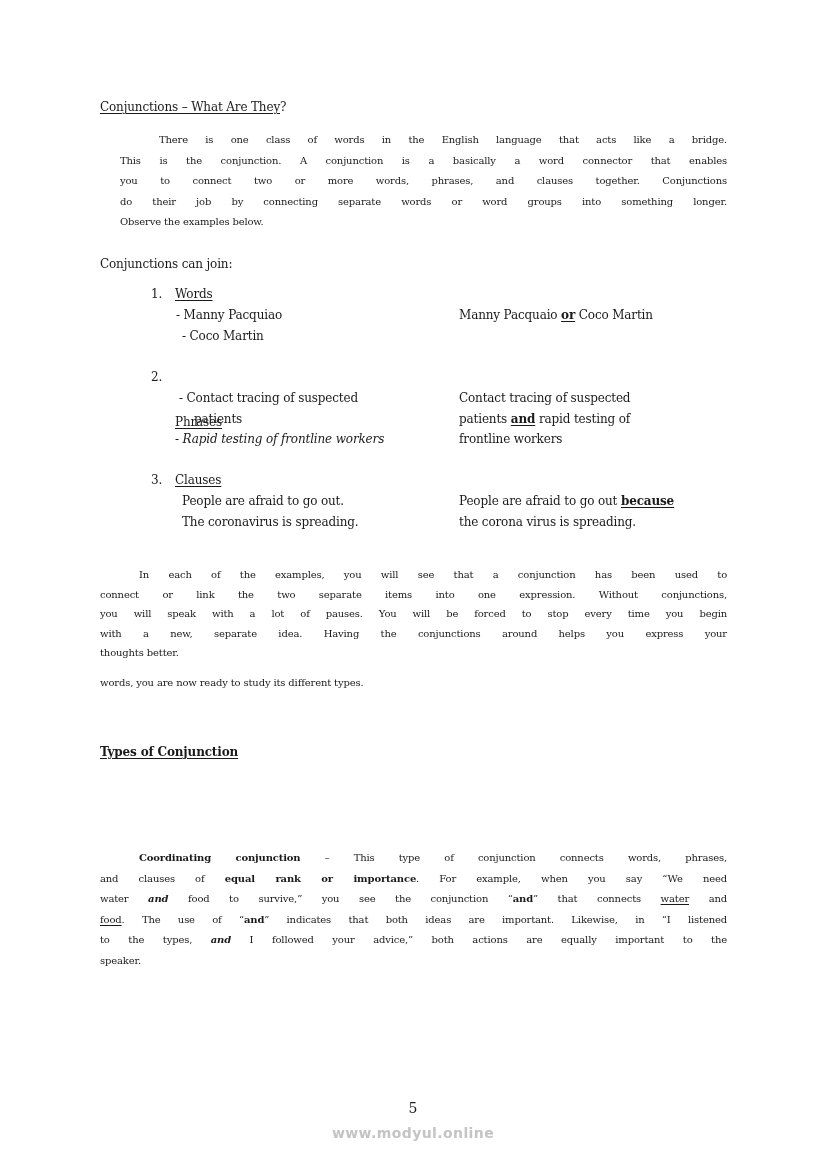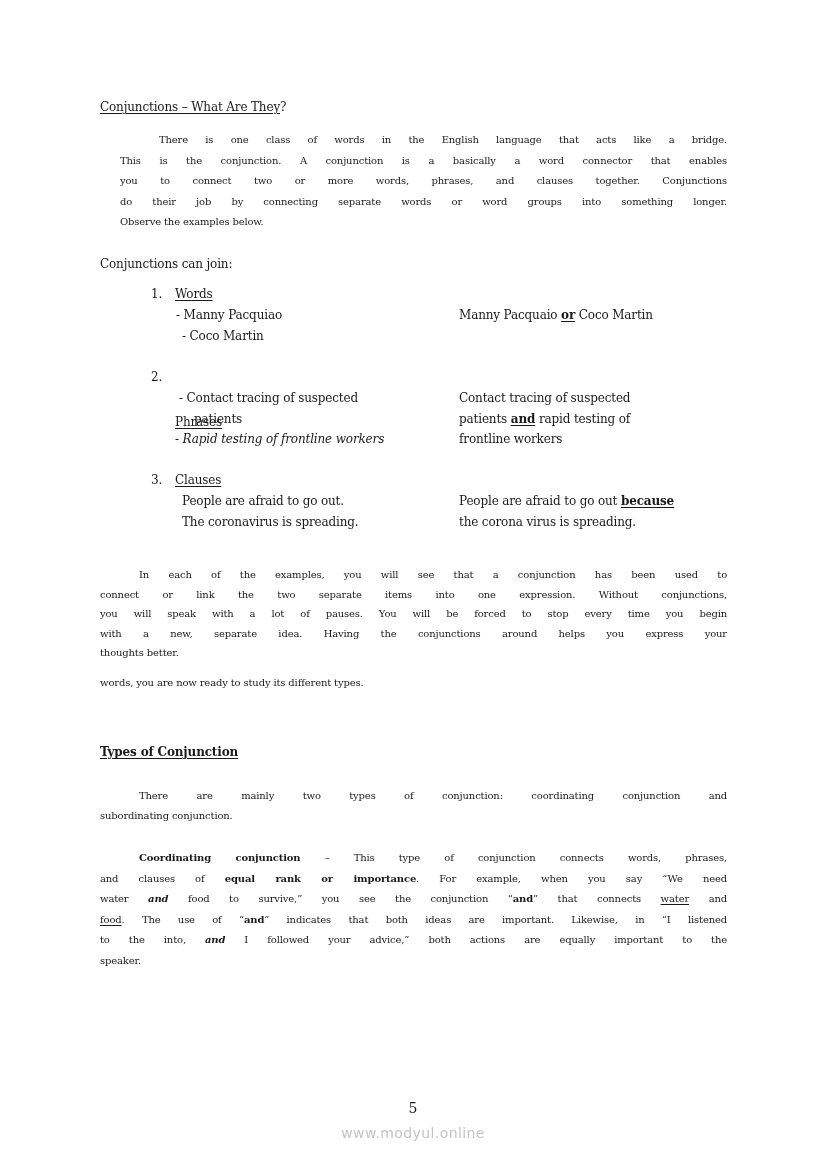--- a/index.html
+++ b/index.html
@@ -50,21 +50,21 @@
       text-align-last: left;
     }
     .indent { display: inline-block; }
     .page-number {
       left: 0; width: 826px; text-align: center; top: 1100px;
       font-size: 14px; color: #1a1a1a;
     }
     .watermark {
       left: 0; width: 826px; text-align: center; top: 1125px;
       font-family: "DejaVu Sans", "Liberation Sans", sans-serif;
-      font-size: 14px; color: #c4c4c4; letter-spacing: 0.4px;
+      font-size: 14px; color: #c4c4c4; letter-spacing: 0.4px; font-weight: bold;
     }
   </style>
 </head>
 <body>
 
 <div class="page">
 
   <div class="abs txt heading-title">
     <span class="u">Conjunctions – What Are They</span><span>?</span>
   </div>
@@ -120,30 +120,26 @@
     <span class="line" style="height:19.5px">with a new, separate idea. Having the conjunctions around helps you express your</span>
     <span class="line last" style="height:19.5px">thoughts better.</span>
   </div>
 
   <div class="para" style="left:100px; top:673px; width:627px; line-height:19.5px;">
     <span class="line last" style="height:19.5px">words, you are now ready to study its different types.</span>
   </div>
 
   <div class="abs txt b u" style="left:100px; top:745px;">Types of Conjunction</div>
 
-  <div class="para" style="left:100px; top:786px; width:627px; line-height:20px;">
-    <span class="line" style="height:20px"><span class="indent" style="width:39px"></span><span>There are mainly two types of conjunction: coordinating conjunction and</span></span>
-    <span class="line last" style="height:20px">subordinating conjunction.</span>
-  </div>
 
   <div class="para" style="left:100px; top:848px; width:627px; line-height:20.6px;">
     <span class="line"><span class="indent" style="width:39px"></span><span class="b">Coordinating conjunction</span><span> – This type of conjunction connects words, phrases,</span></span>
     <span class="line"><span>and clauses of </span><span class="b">equal rank or importance</span><span>. For example, when you say “We need</span></span>
     <span class="line"><span>water </span><span class="bi">and</span><span> food to survive,” you see the conjunction “</span><span class="b">and</span><span>” that connects </span><span class="u">water</span><span> and</span></span>
     <span class="line"><span class="u">food</span><span>. The use of “</span><span class="b">and</span><span>” indicates that both ideas are important. Likewise, in “I listened</span></span>
-    <span class="line"><span>to the into, </span><span class="bi">and</span><span> I followed your advice,” both actions are equally important to the</span></span>
+    <span class="line"><span>to the types, </span><span class="bi">and</span><span> I followed your advice,” both actions are equally important to the</span></span>
     <span class="line last">speaker.</span>
   </div>
 
   <div class="abs page-number">5</div>
   <div class="abs watermark">www.modyul.online</div>
 
 </div>
 
 </body></html>

